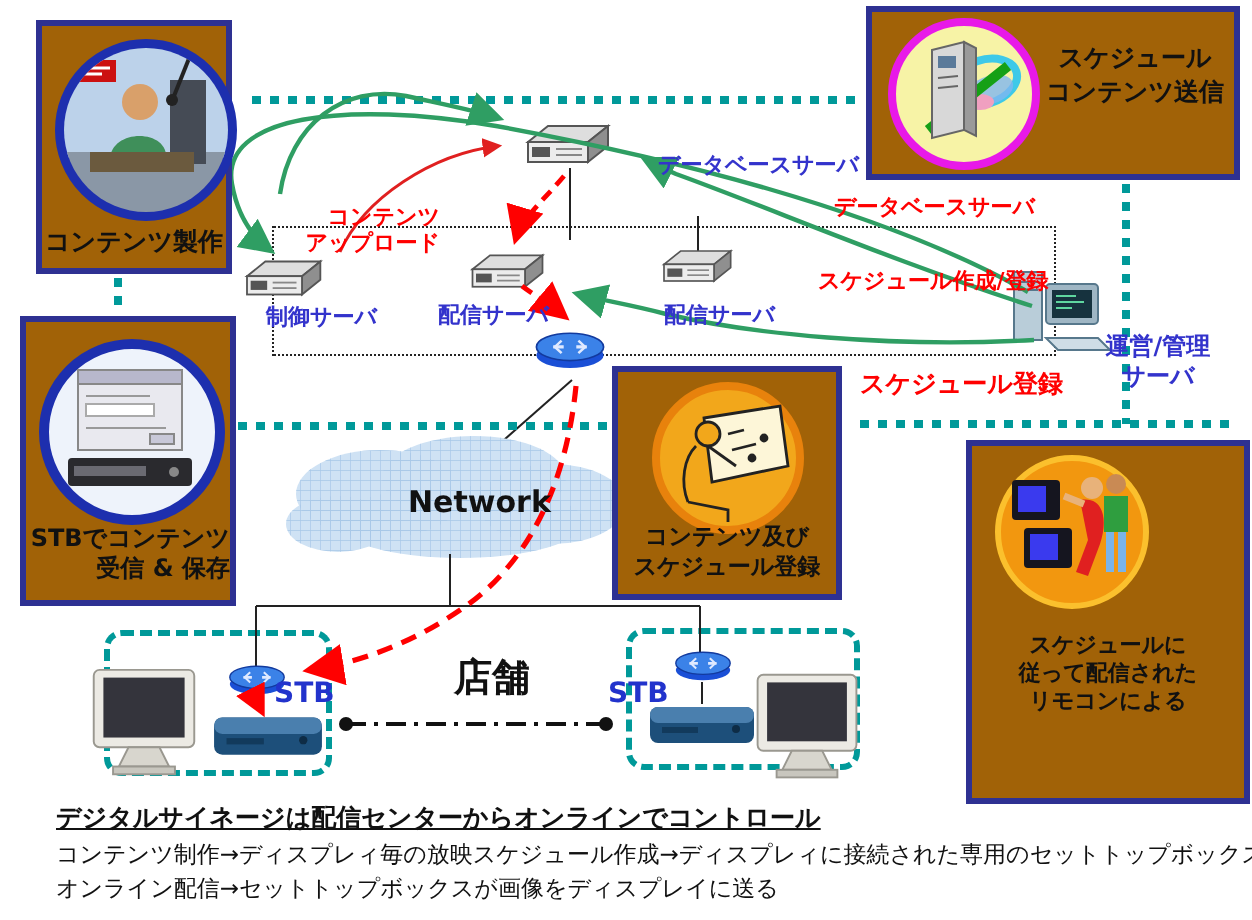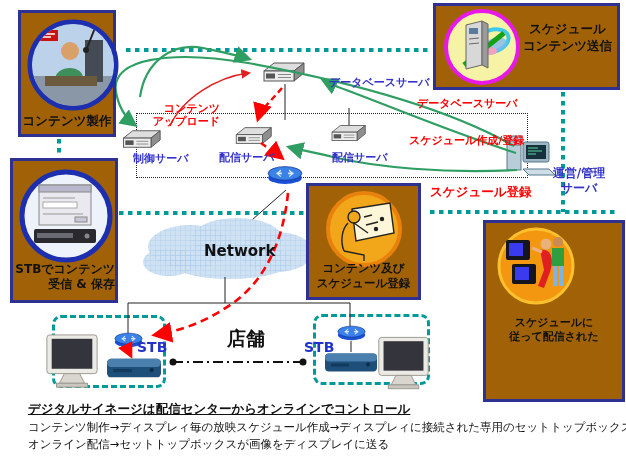--- a/index.html
+++ b/index.html
@@ -263,20 +263,21 @@
         <path d="M46 24 C58 22 60 34 56 46 L50 62 L44 60 L50 44 Z" fill="#e02020"></path>
         <path d="M48 26 L38 22" stroke="#e8b27a" stroke-width="3.5"></path>
         <circle cx="64" cy="16" r="5" fill="#c98a54"></circle>
         <path d="M58 22 h12 v18 h-12 z" fill="#2f9e3f"></path>
         <path d="M59 40 h4 v20 h-4 M65 40 h4 v20 h-4" fill="#7ab4e8"></path>
       </g>
     </svg>
     <div class="cap" style="top:93px; font-size:11px; font-weight:bold; line-height:14px;">
       <span>スケジュールに</span>
       <span>従って配信された</span>
+      <span>リモコンによる</span>
     </div>
   </div>
 
   <div class="lbl lbl-blue" style="left:329px; top:75px;">データベースサーバ</div>
   <div class="lbl lbl-blue" style="left:133px; top:151px;">制御サーバ</div>
   <div class="lbl lbl-blue" style="left:219px; top:150px;">配信サーバ</div>
   <div class="lbl lbl-blue" style="left:332px; top:150px;">配信サーバ</div>
   <div class="lbl lbl-blue" style="left:546px; top:166px; width:66px; text-align:center; font-size:12px; line-height:15px; white-space:normal;">
     <span style="display:block">運営/管理</span>
     <span style="display:block">サーバ</span>

